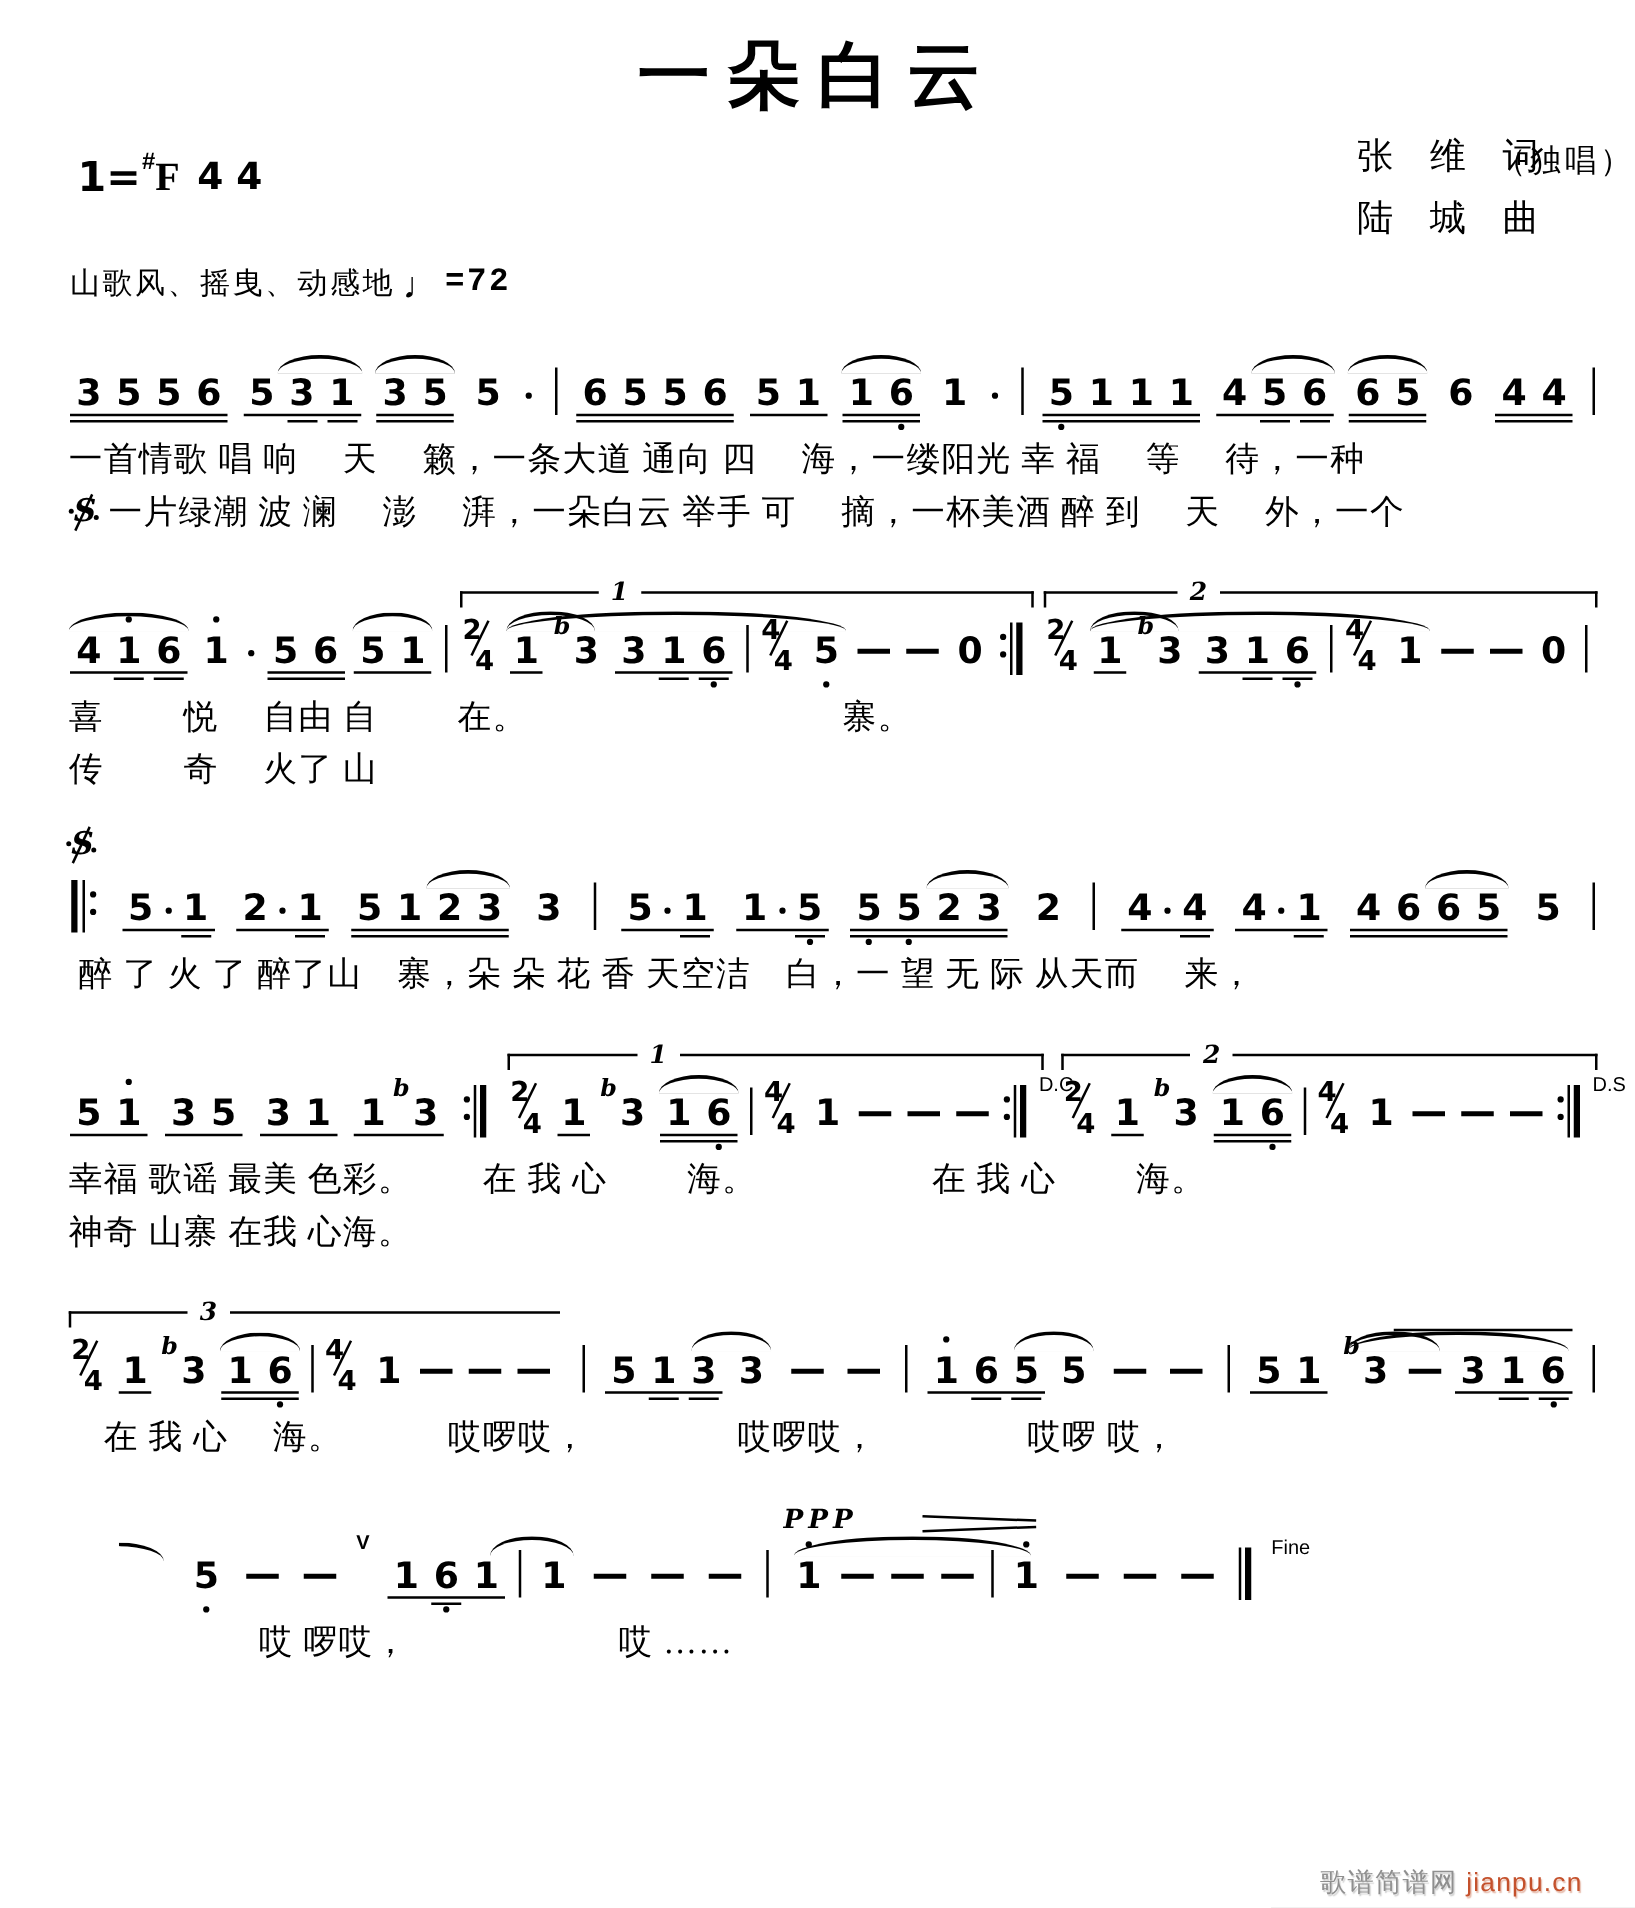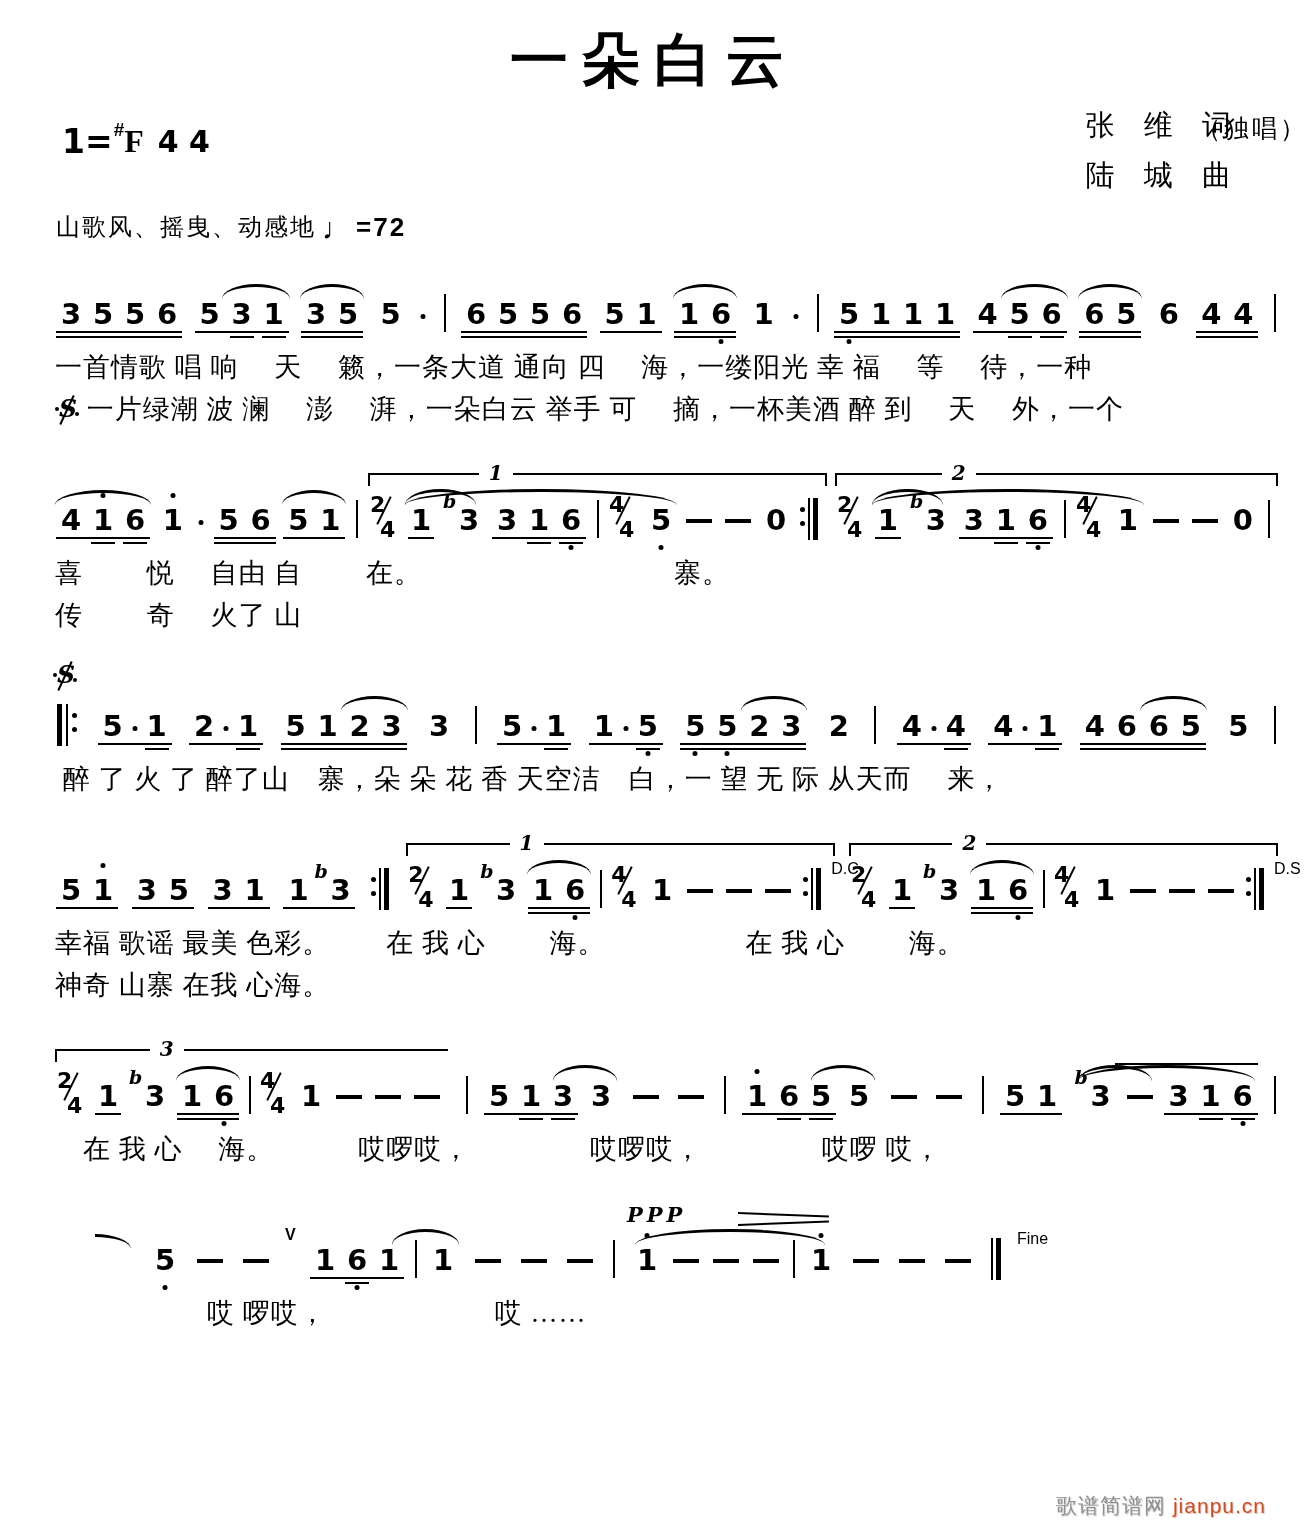--- a/index.html
+++ b/index.html
@@ -13,23 +13,23 @@
             font-family:Liberation Sans, sans-serif}
   .credits{position:absolute;right:66px;top:100px;font-size:29px;letter-spacing:11px;
            line-height:50px;font-family:"Liberation Serif",serif}
   .keysig{position:absolute;left:62px;top:122px;display:flex;align-items:center;font-weight:bold}
   .k1{font-size:33px;font-family:"DejaVu Sans",sans-serif}
   .ksharp{font-size:19px;position:relative;top:-12px;margin-left:1px}
   .kf{font-size:32px;font-family:"Liberation Serif",serif;font-weight:bold}
   .frac{margin-left:14px;text-align:center;line-height:27px;font-size:30px;font-family:"DejaVu Sans",sans-serif}
   .frac .bar{width:26px;height:3px;background:#000;margin:1px auto}
   .tempo{position:absolute;left:56px;top:210px;font-size:24px;font-family:"Liberation Serif",serif;
-         letter-spacing:2px;display:flex;align-items:center}
+         letter-spacing:2px;display:flex;}
   .tnote{font-size:30px;margin:0 2px 0 6px;position:relative;top:2px}
-  .tval{font-weight:bold;font-family:Liberation Sans, sans-serif;font-size:26px}
+  .tval{font-weight:bold;font-family:Liberation Mono, monospace;font-size:26px}
   
   .system{margin:0 28px 34px 55px;position:relative}
   .system.indent{margin-left:95px;margin-bottom:20px}
   .mrow{display:flex;align-items:flex-end;position:relative;height:88px;flex-wrap:nowrap}
   .mrow.fill{justify-content:space-between}
   .mrow.left{justify-content:flex-start;gap:12px}
   .lyr{font-family:"Liberation Serif",serif;font-size:27px;line-height:42px;height:42px;
        white-space:pre;letter-spacing:1px}
   
   .tok{position:relative;height:62px;flex:none}

